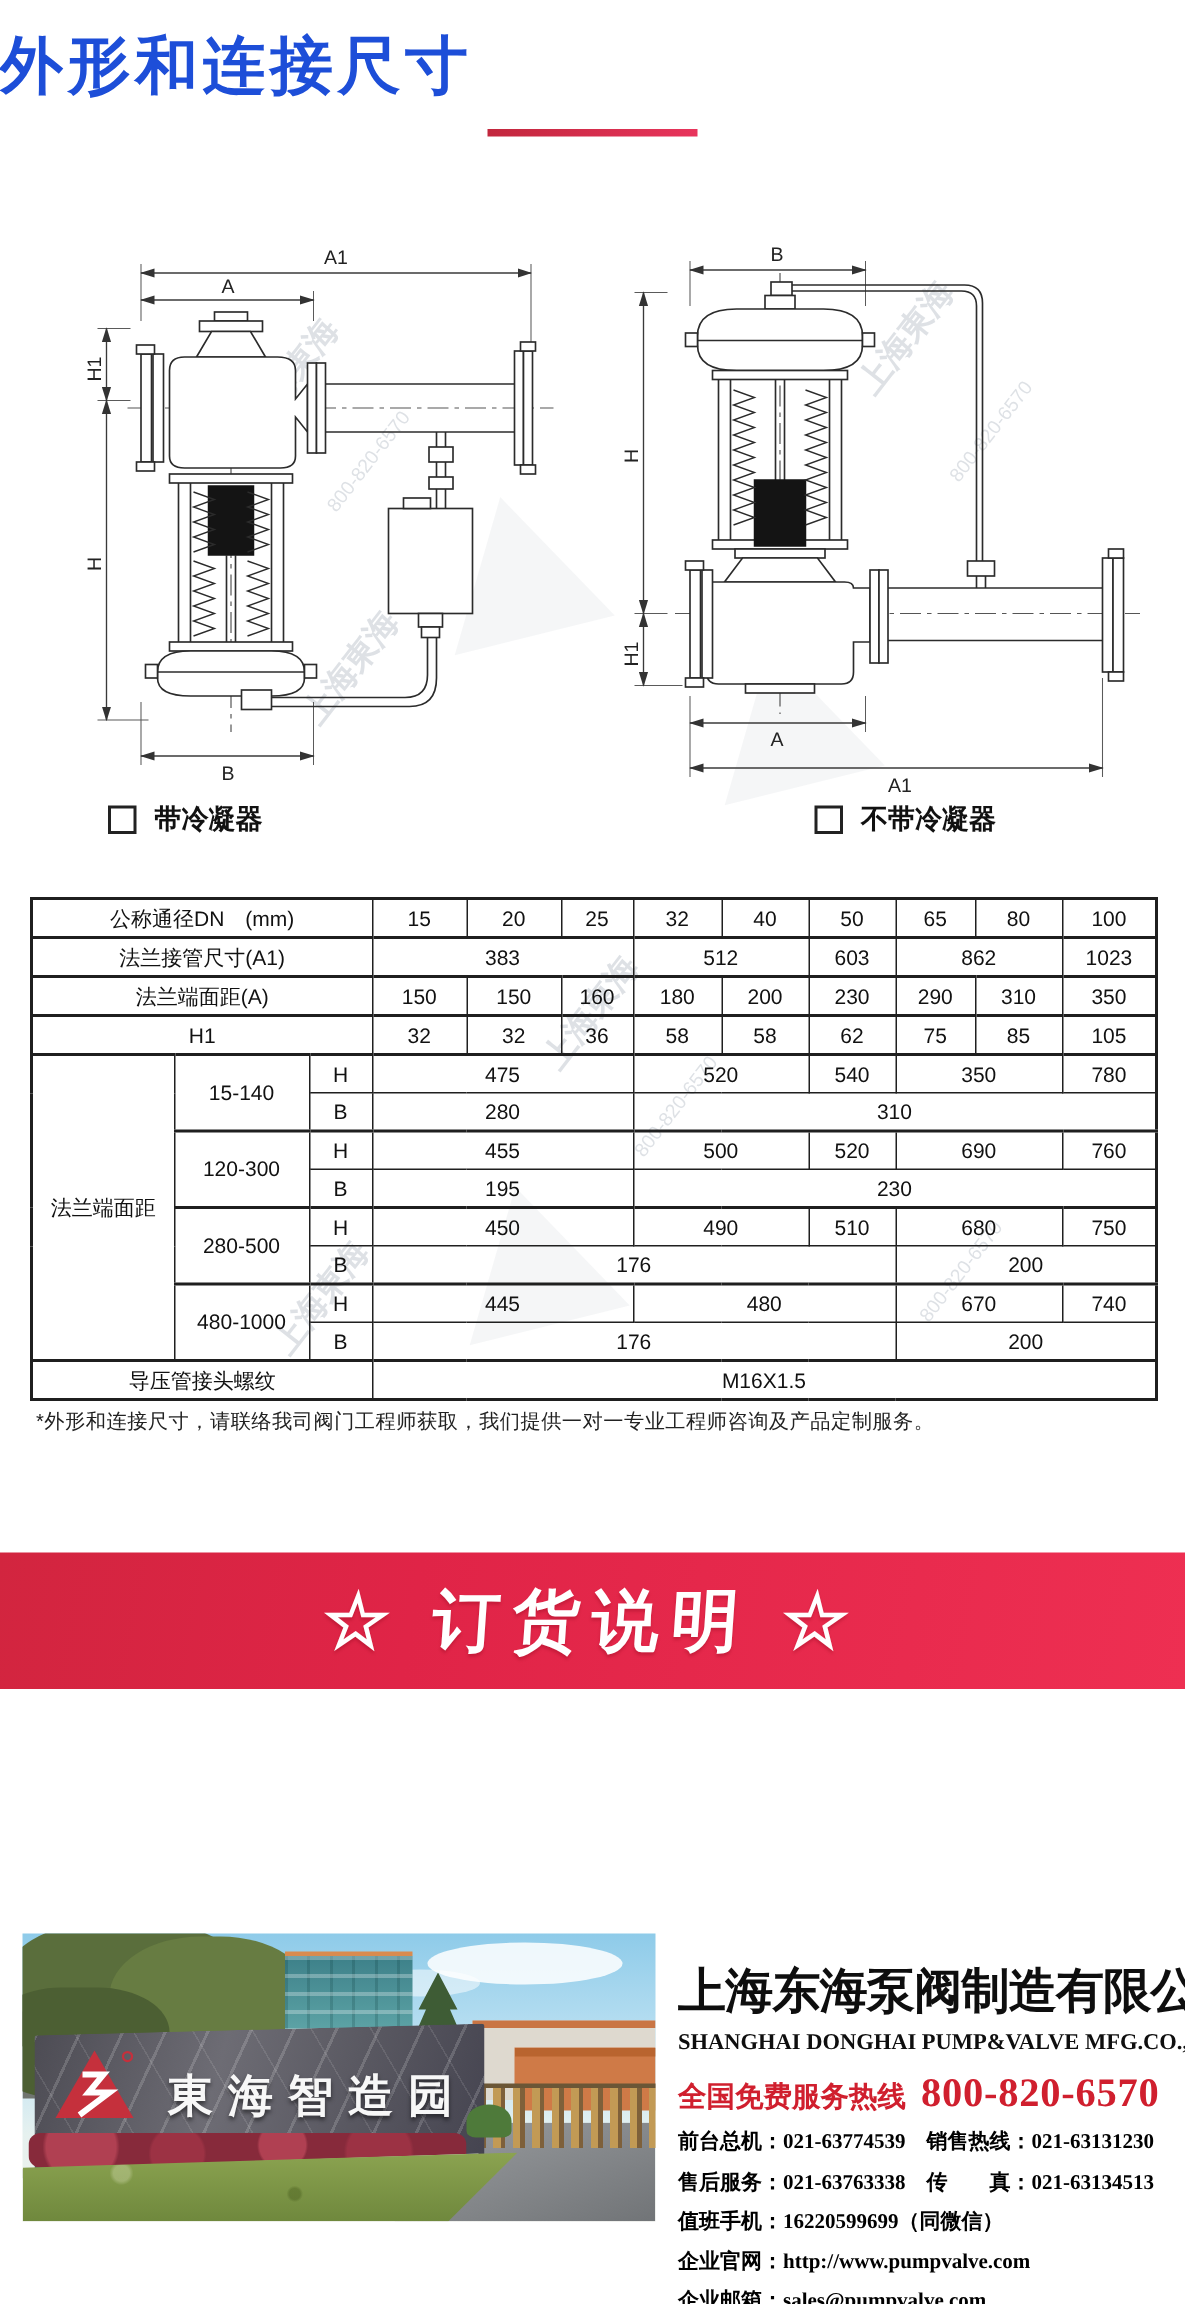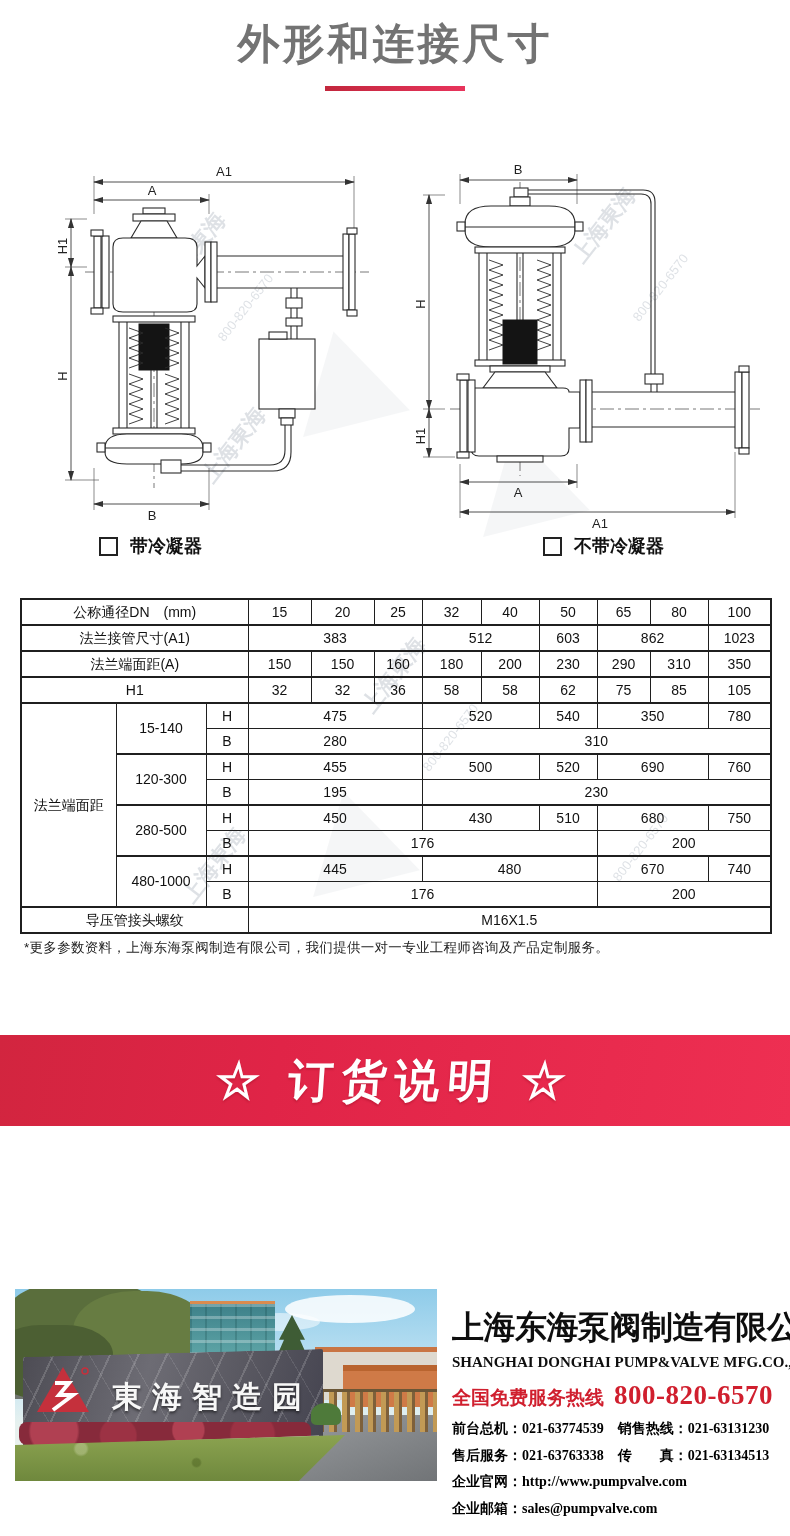--- a/index.html
+++ b/index.html
@@ -1,22 +1,22 @@
 <!DOCTYPE html>
 <html><head>
 <meta charset="utf-8">
 <style>
   html,body{margin:0;padding:0;background:#fff;}
   .page{position:relative;width:790px;height:1536px;background:#fff;overflow:hidden;
         font-family:"Liberation Sans",sans-serif;color:#1c1c1e;}
   .abs{position:absolute;}
 
   
-  .page-title{top:16px;left:0;width:790px;text-align:center;font-size:42px;font-weight:900;
-              letter-spacing:3px;color:#737373;}
+  .page-title{top:16px;left:0;width:790px;font-size:42px;font-weight:900;
+              letter-spacing:3px;color:#1d4ed8;}
   .title-underline{top:86px;left:325px;width:140px;height:5px;
                    background:linear-gradient(90deg,#c2273d,#e8345c);}
 
   
   .wm{color:#a9b2bd;opacity:.38;white-space:nowrap;transform:rotate(-52deg);
       font-size:22px;font-weight:700;pointer-events:none;}
   .wm.small{font-size:13px;font-weight:400;}
   .wm-tri{width:0;height:0;border-left:55px solid transparent;border-right:55px solid transparent;
           border-bottom:95px solid #9aa3ad;opacity:.10;transform:rotate(-14deg);pointer-events:none;}
 
@@ -286,21 +286,21 @@
     <rect class="d-fill" x="171" y="228" width="6" height="62"></rect>
 
     <line class="d-line" x1="177" y1="240" x2="320" y2="240"></line>
     <line class="d-line" x1="177" y1="275" x2="320" y2="275"></line>
     <rect class="d-fill" x="320" y="220" width="7" height="76"></rect>
     <rect class="d-fill" x="327" y="220" width="7" height="76"></rect>
     <rect class="d-fill" x="324" y="214" width="10" height="6"></rect>
     <rect class="d-fill" x="324" y="296" width="10" height="6"></rect>
   </svg>
 
-  <div class="abs caption" style="left:99px;top:534px">
+  <div class="abs caption" style="left:72px;top:534px">
     <span class="cap-box"></span>
     <span>带冷凝器</span>
   </div>
   <div class="abs caption" style="left:543px;top:534px">
     <span class="cap-box"></span>
     <span>不带冷凝器</span>
   </div>
 
   <table class="dims abs" style="left:20px;top:598px">
     <colgroup>
@@ -388,21 +388,21 @@
         </tr>
         <tr>
           <td>B</td>
           <td colspan="3">195</td>
           <td colspan="6">230</td>
         </tr>
         <tr class="thick">
           <td rowspan="2">280-500</td>
           <td>H</td>
           <td colspan="3">450</td>
-          <td colspan="2">430</td>
+          <td colspan="2">490</td>
           <td>510</td>
           <td colspan="2">680</td>
           <td>750</td>
         </tr>
         <tr>
           <td>B</td>
           <td colspan="6">176</td>
           <td colspan="3">200</td>
         </tr>
         <tr class="thick">
@@ -418,21 +418,21 @@
           <td colspan="6">176</td>
           <td colspan="3">200</td>
         </tr>
         <tr class="thick">
           <td colspan="3">导压管接头螺纹</td>
           <td colspan="9">M16X1.5</td>
         </tr>
       </tbody>
   </table>
 
-  <div class="abs note" style="left:24px;top:939px">*更多参数资料，上海东海泵阀制造有限公司，我们提供一对一专业工程师咨询及产品定制服务。</div>
+  <div class="abs note" style="left:24px;top:939px">*外形和连接尺寸，请联络我司阀门工程师获取，我们提供一对一专业工程师咨询及产品定制服务。</div>
 
   <div class="abs banner">
     <span class="banner-text">☆ 订货说明 ☆</span>
   </div>
 
 
   <div class="photo">
     <div class="abs ph-cloud" style="left:270px;top:6px;width:130px;height:28px"></div>
     <div class="abs ph-cloud" style="left:225px;top:24px;width:80px;height:18px;opacity:.6"></div>
     <div class="abs ph-trees1"></div>
@@ -461,18 +461,19 @@
   <div class="abs" style="left:452px;top:1288px;width:335px">
     <div class="f-company">上海东海泵阀制造有限公司</div>
     <div class="f-company-en">SHANGHAI DONGHAI PUMP&amp;VALVE MFG.CO.,LTD.</div>
     <div class="f-hotline">
       <span class="lbl">全国免费服务热线</span>
       <span class="num">800-820-6570</span>
     </div>
     <div class="f-contacts">
       <div>前台总机：021-63774539　销售热线：021-63131230</div>
       <div>售后服务：021-63763338　传　　真：021-63134513</div>
+      <div>值班手机：16220599699（同微信）</div>
       <div>企业官网：http://www.pumpvalve.com</div>
       <div>企业邮箱：sales@pumpvalve.com</div>
     </div>
   </div>
 
 </div>
 
 </body></html>

